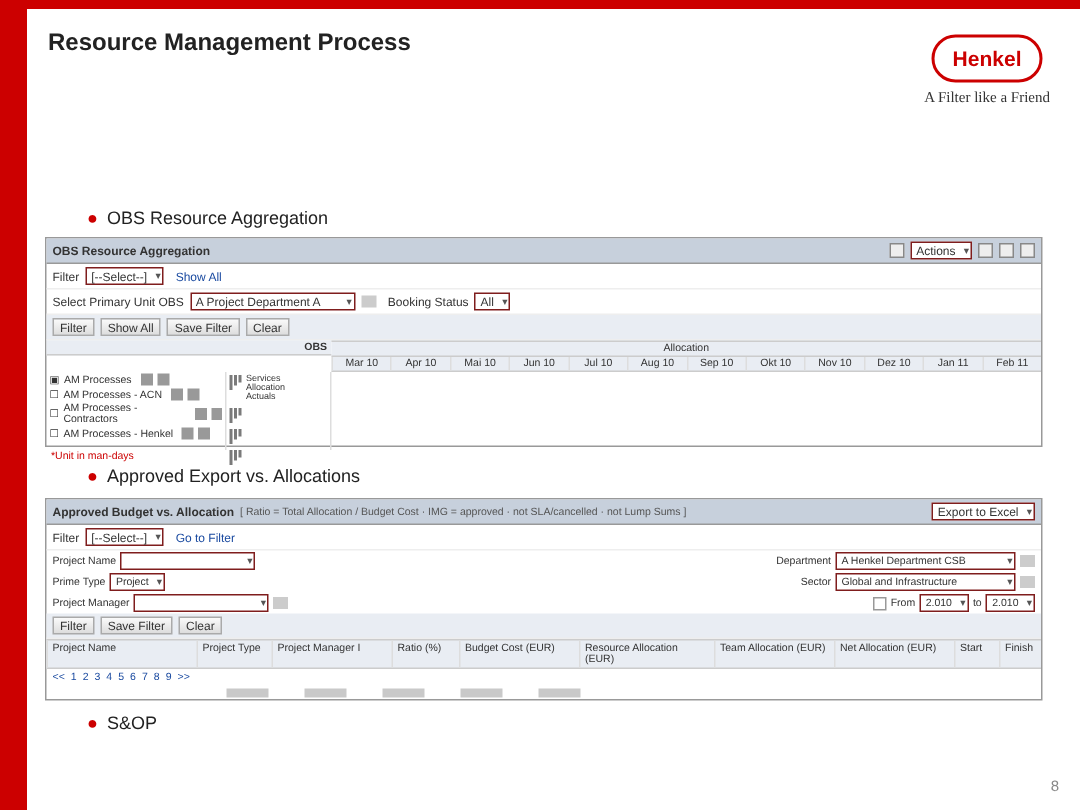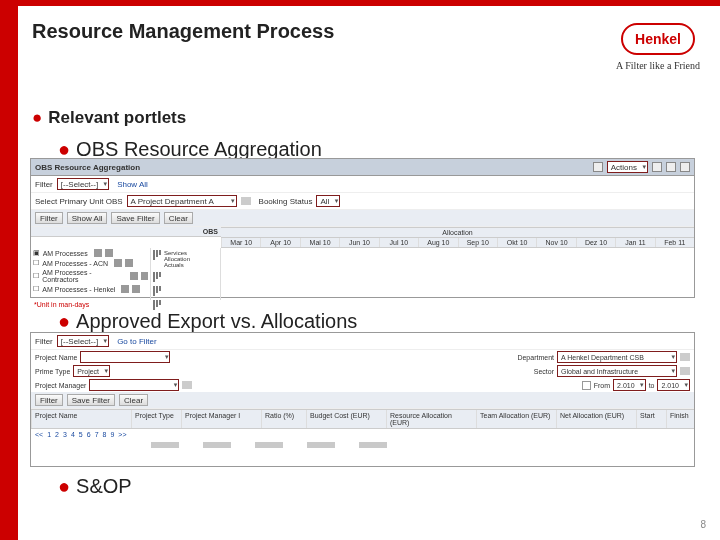--- a/index.html
+++ b/index.html
@@ -1,25 +1,25 @@
 <!DOCTYPE html>
 <html><head>
 <meta charset="utf-8">
 <style>
   * { box-sizing: border-box; margin: 0; padding: 0; }
   html, body { width: 720px; height: 540px; font-family: Arial, sans-serif; background: #fff; overflow: hidden; }
   .slide { position: relative; width: 720px; height: 540px; }
   .left-bar { position: absolute; left: 0; top: 0; width: 18px; height: 540px; background: #c00; }
   .top-line { position: absolute; left: 18px; top: 0; width: 702px; height: 6px; background: #c00; }
-  .title { position: absolute; left: 32px; top: 20px; font-size: 20px; font-weight: bold; color: #222; }
+  .title { position: absolute; left: 32px; top: 20px; font-size: 16px; font-weight: bold; color: #222; }
   .logo-wrap { position: absolute; right: 20px; top: 20px; text-align: center; }
   .logo { width: 74px; height: 32px; border: 2px solid #c00; border-radius: 16px; display: flex; align-items: center; justify-content: center; color: #c00; font-weight: bold; font-size: 14px; margin: 3px auto; }
   .tagline { font-family: "Comic Sans MS", cursive; font-size: 10px; color: #333; margin-top: 5px; }
   .bullet-l1 { position: absolute; left: 32px; font-size: 17px; font-weight: bold; color: #222; }
-  .bullet-l2 { position: absolute; left: 58px; font-size: 20px; color: #222; }
+  .bullet-l2 { position: absolute; left: 58px; font-size: 12px; color: #222; }
   .dot { color: #c00; margin-right: 6px; }
   .page-num { position: absolute; right: 14px; bottom: 10px; font-size: 10px; color: #888; }
 
   
   .shot { position: absolute; left: 30px; border: 1px solid #999; background: #fff; font-size: 8px; color: #333; }
   .shot-hdr { background: #c7d0dc; border-bottom: 1px solid #999; padding: 2px 4px; display: flex; align-items: center; gap: 4px; }
   .shot-hdr .title-t { font-weight: bold; }
   .shot-hdr .sp { flex: 1; }
   .mini-sel { background: #fff; border: 1px solid #7f1d1d; padding: 0 10px 0 3px; height: 12px; display: inline-flex; align-items: center; position: relative; }
   .mini-sel::after { content: "▾"; position: absolute; right: 1px; font-size: 7px; color: #555; }
@@ -66,23 +66,20 @@
 
   <div class="title">Resource Management Process</div>
 
   <div class="logo-wrap">
     <div class="logo">
         <span>Henkel</span>
       </div>
     <div class="tagline">A Filter like a Friend</div>
   </div>
 
-  <div class="bullet-l1" style="top:108px">
-    <span class="dot">●</span><span>Relevant portlets</span>
-  </div>
   <div class="bullet-l2" style="top:138px">
     <span class="dot">●</span><span>OBS Resource Aggregation</span>
   </div>
 
   <div class="shot" style="top:158px;width:665px;height:140px">
     <div class="shot-hdr">
       <span class="title-t">OBS Resource Aggregation</span>
       <span class="sp"></span>
       <span class="icon-sq"></span>
       <span class="mini-sel">
@@ -206,20 +203,28 @@
       </div>
     </div>
     <div class="footnote">*Unit in man-days</div>
   </div>
 
   <div class="bullet-l2" style="top:310px">
     <span class="dot">●</span><span>Approved Export vs. Allocations</span>
   </div>
 
   <div class="shot" style="top:332px;width:665px;height:135px">
+    <div class="shot-hdr">
+      <span class="title-t">Approved Budget vs. Allocation</span>
+      <span style="font-size:7px;color:#555">[ Ratio = Total Allocation / Budget Cost · IMG = approved · not SLA/cancelled · not Lump Sums ]</span>
+      <span class="sp"></span>
+      <span class="mini-sel">
+          <span>Export to Excel</span>
+        </span>
+    </div>
     <div class="row">
       <span class="lbl">Filter</span>
       <span class="mini-sel">
           <span>[--Select--]</span>
         </span>
       <span class="sp"></span>
       <a class="link">Go to Filter</a>
     </div>
     <div class="crit">
       <div class="r">

